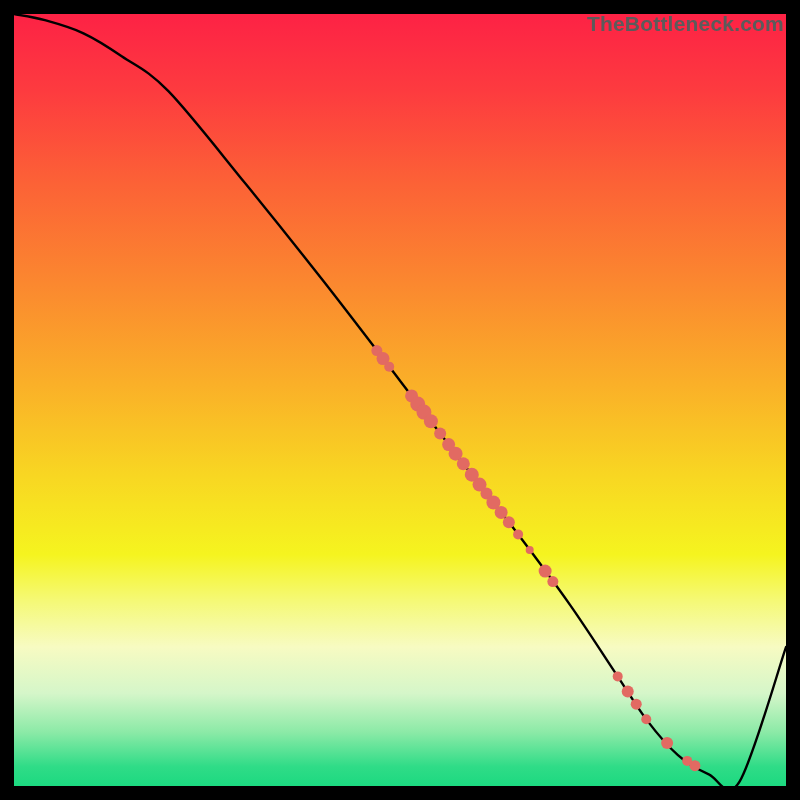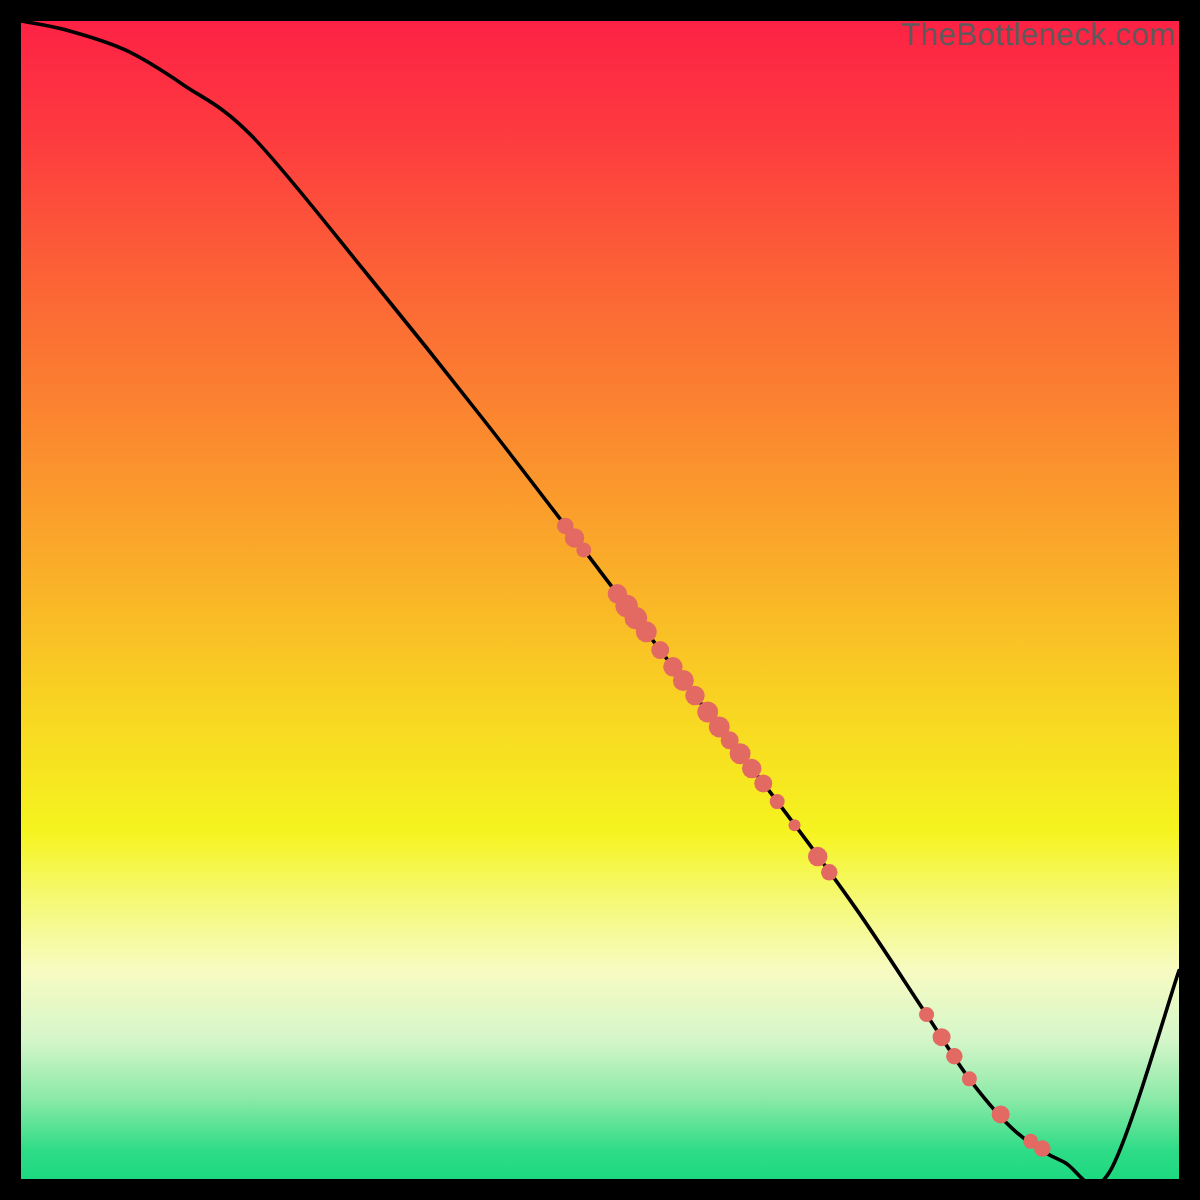--- a/index.html
+++ b/index.html
@@ -17,21 +17,21 @@
     width: 772px;
     height: 772px;
     background: #000;
   }
   .watermark {
     position: absolute;
     top: -2px;
     right: 2px;
     font-family: Arial, Helvetica, sans-serif;
     font-size: 21px;
-    font-weight: 400;
+    font-weight: 700;
     color: #5b5b5b;
     letter-spacing: 0.2px;
     z-index: 5;
     text-align: center;
   }
   svg {
     display: block;
   }
 </style>
 </head>

